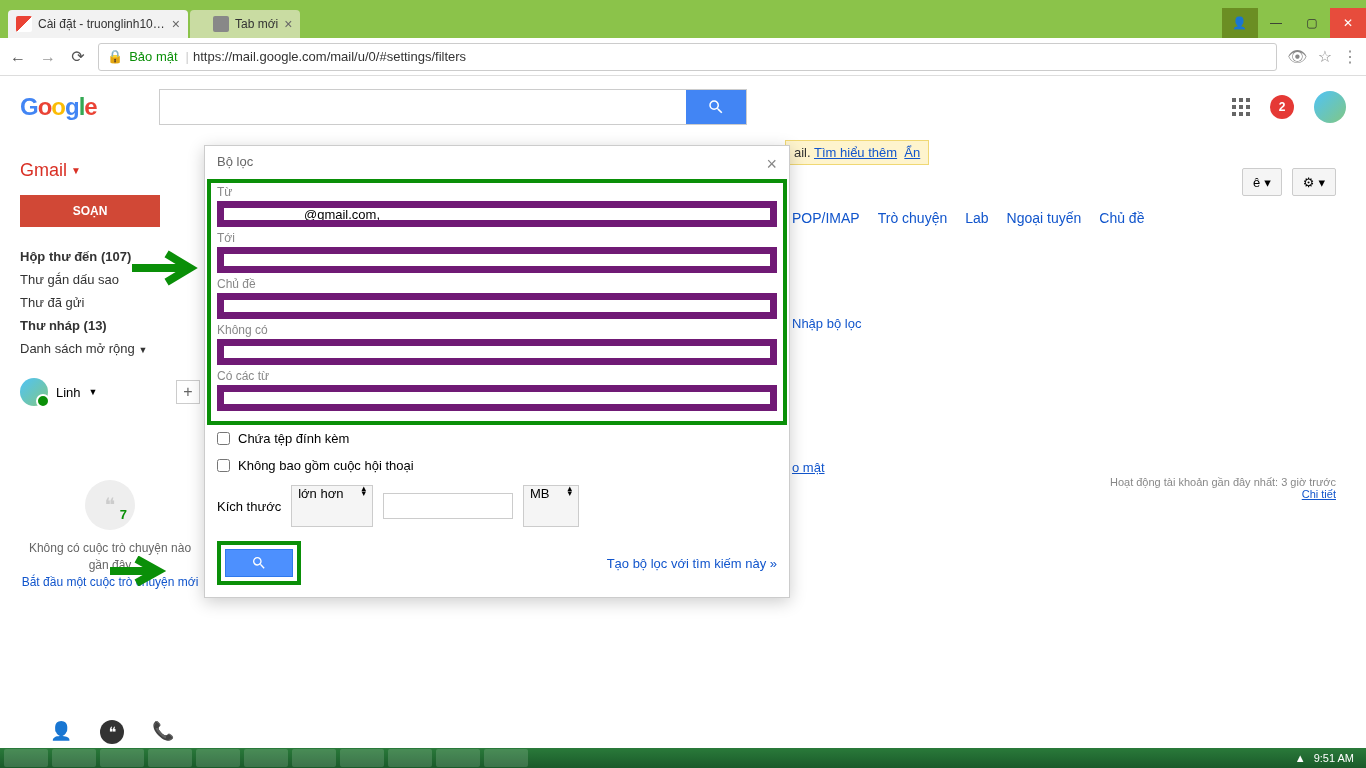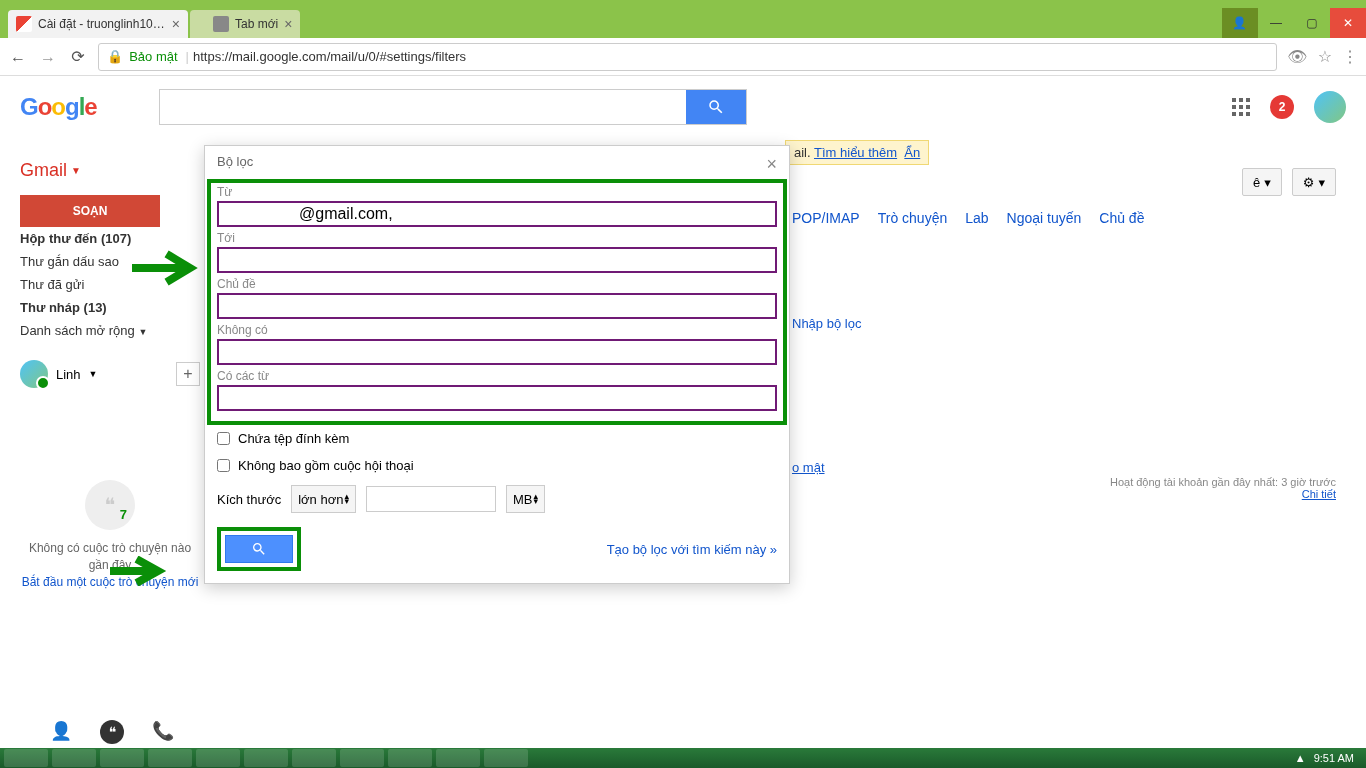--- a/index.html
+++ b/index.html
@@ -41,21 +41,21 @@
 .apps-icon div { background:#666; }
 .notif-badge { width:24px; height:24px; background:#e53935; border-radius:50%; color:#fff; display:flex; align-items:center; justify-content:center; font-size:12px; font-weight:bold; }
 .avatar { width:32px; height:32px; border-radius:50%; background:linear-gradient(135deg,#4fc3f7,#81c784); }
 
 .info-banner { position:absolute; left:785px; top:140px; background:#fef4cd; border:1px solid #f0d874; padding:4px 8px; font-size:13px; color:#333; }
 .info-banner a { color:#15c; text-decoration:underline; cursor:pointer; }
 
 
 .sidebar { position:absolute; left:20px; top:160px; width:180px; }
 .gmail-label { color:#d93025; font-size:18px; display:flex; align-items:center; gap:4px; margin-bottom:14px; }
-.compose-btn { width:140px; height:32px; background:#d14836; color:#fff; border:none; font-size:12px; font-weight:bold; }
+.compose-btn { width:140px; height:32px; background:#d14836; color:#fff; border:none; font-size:12px; font-weight:bold; margin-bottom:18px; }
 .nav-item { font-size:13px; color:#333; padding:4px 0; cursor:pointer; }
 .nav-item.bold { font-weight:bold; }
 .nav-expand { font-size:13px; color:#333; padding:4px 0; }
 .chat-row { display:flex; align-items:center; gap:8px; margin-top:18px; font-size:13px; }
 .chat-avatar { width:28px; height:28px; border-radius:50%; background:linear-gradient(135deg,#4fc3f7,#81c784); position:relative; }
 .chat-avatar::after { content:''; position:absolute; bottom:-2px; right:-2px; width:10px; height:10px; background:#0a8f08; border-radius:50%; border:2px solid #fff; }
 .add-btn { width:24px; height:24px; border:1px solid #ccc; display:flex; align-items:center; justify-content:center; margin-left:auto; font-size:16px; color:#666; }
 
 .hangouts-area { position:absolute; left:20px; top:480px; width:180px; text-align:center; }
 .hangouts-bubble { width:50px; height:50px; background:#eee; border-radius:50%; margin:0 auto 10px; position:relative; display:flex; align-items:center; justify-content:center; color:#ccc; font-size:20px; }
@@ -66,24 +66,24 @@
 .bottom-icons { position:absolute; left:50px; top:720px; display:flex; gap:28px; color:#666; font-size:18px; }
 .bottom-icons .active-icon { background:#333; color:#fff; width:24px; height:24px; border-radius:50%; display:flex; align-items:center; justify-content:center; font-size:14px; }
 
 
 .filter-dialog { position:absolute; left:204px; top:145px; width:586px; background:#fff; border:1px solid #ccc; box-shadow:0 4px 16px rgba(0,0,0,.2); padding:8px 0; font-size:13px; z-index:10; }
 .filter-header { display:flex; justify-content:space-between; padding:0 12px 4px; color:#666; }
 .filter-close { font-size:18px; color:#888; cursor:pointer; }
 .highlight-box { border:4px solid #0a8f08; margin:0 2px; padding:2px 6px 6px; }
 .field-group { margin-bottom:4px; }
 .field-label { color:#888; font-size:12px; margin-bottom:2px; }
-.field-input { width:100%; height:26px; border:2px solid #701a75; padding:0 23px; font-size:16px; }
+.field-input { width:100%; height:26px; border:7px solid #701a75; padding:0 23px; font-size:13px; }
 .checkbox-row { padding:6px 12px; display:flex; align-items:center; gap:8px; font-size:13px; }
 .size-row { padding:6px 12px; display:flex; align-items:center; gap:10px; font-size:13px; }
-.size-select { height:28px; border:1px solid #ccc; padding:0 6px; display:flex; align-items:center; gap:1px; background:#f5f5f5; }
+.size-select { height:42px; border:1px solid #ccc; padding:0 6px; display:flex; align-items:flex-start; gap:18px; background:#f5f5f5; }
 .size-input { width:130px; height:26px; border:1px solid #ccc; }
 .filter-footer { display:flex; justify-content:space-between; align-items:center; padding:8px 12px 4px; }
 .search-highlight-box { border:4px solid #0a8f08; padding:4px; display:inline-block; }
 .filter-search-btn { width:68px; height:28px; background:#4d90fe; border:1px solid #3079ed; display:flex; align-items:center; justify-content:center; }
 .create-filter-link { color:#15c; font-size:13px; cursor:pointer; }
 
 
 .green-arrow { position:absolute; }
 .arrow-svg { fill:none; stroke:#0a8f08; stroke-width:8; }
 

